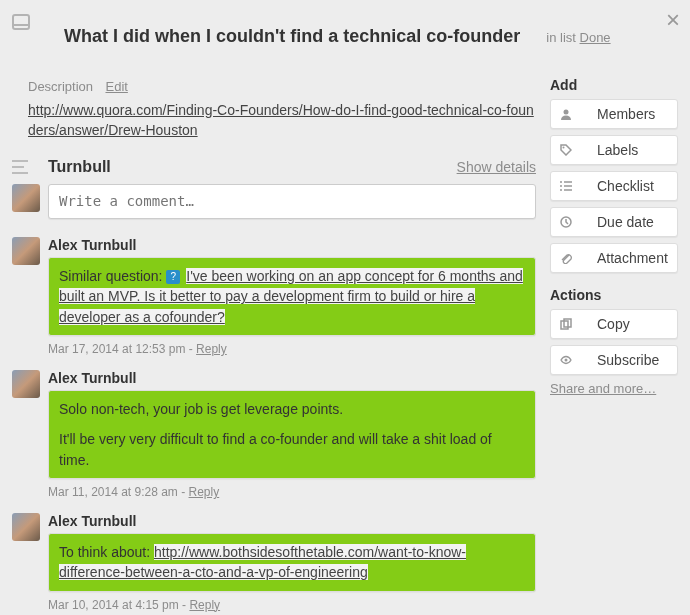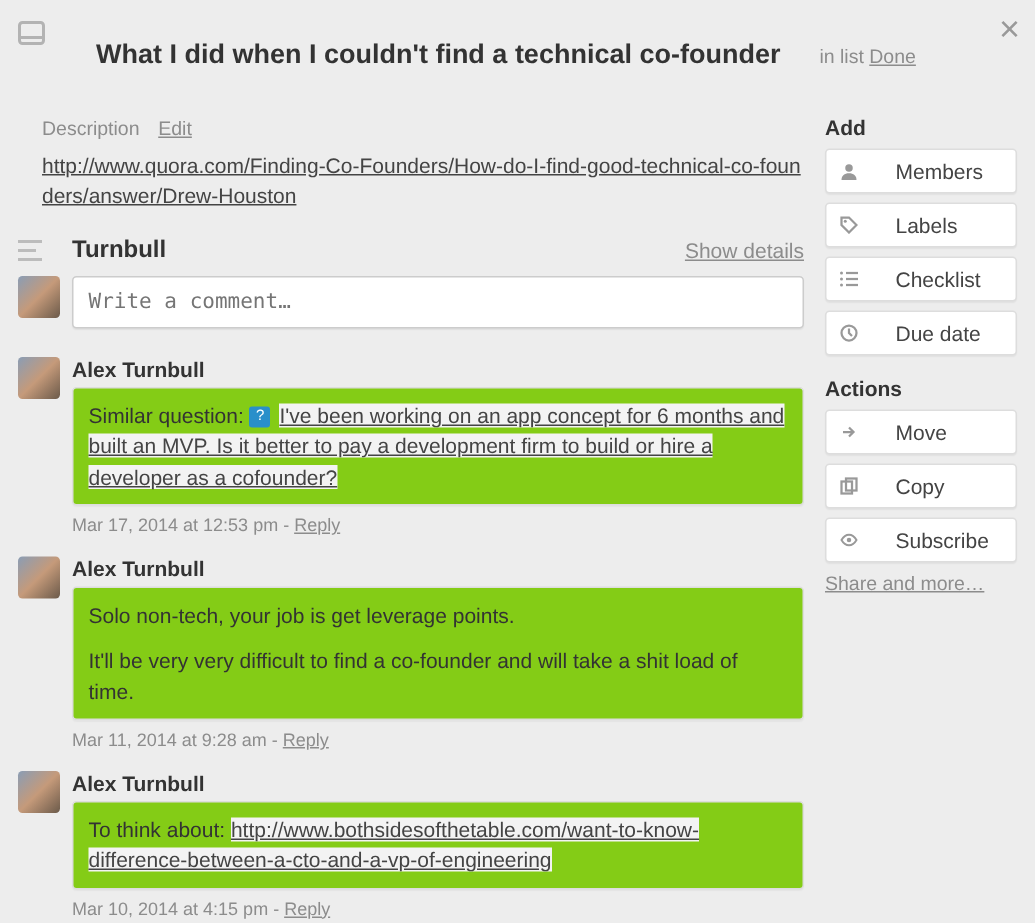--- a/index.html
+++ b/index.html
@@ -156,30 +156,30 @@
         </button>
       <button class="side-btn">
           <span class="ic">
             <svg width="12" height="12" viewBox="0 0 12 12">
               <circle cx="6" cy="6" r="5" fill="none" stroke="#999" stroke-width="1.5"></circle>
               <path d="M6 3v3l2 2" fill="none" stroke="#999" stroke-width="1.5"></path>
             </svg>
           </span>
           <span>Due date</span>
         </button>
+      <button class="side-btn">
+          <span class="ic">
+            <svg width="12" height="12" viewBox="0 0 12 12">
+              <path d="M9 3 4 8a2 2 0 0 0 3 3l4-4a3 3 0 0 0-4-4L2 8" fill="none" stroke="#999" stroke-width="1.3"></path>
+            </svg>
+          </span>
+          <span>Attachment</span>
+        </button>
 
       <h3 style="margin-top:14px">Actions</h3>
-      <button class="side-btn">
-          <span class="ic">
-            <svg width="12" height="12" viewBox="0 0 12 12">
-              <path d="M2 6h7M6 3l3 3-3 3" fill="none" stroke="#999" stroke-width="1.5"></path>
-            </svg>
-          </span>
-          <span>Move</span>
-        </button>
       <button class="side-btn">
           <span class="ic">
             <svg width="12" height="12" viewBox="0 0 12 12">
               <rect x="1" y="3" width="7" height="8" fill="none" stroke="#999" stroke-width="1.5"></rect>
               <rect x="4" y="1" width="7" height="8" fill="none" stroke="#999" stroke-width="1.5"></rect>
             </svg>
           </span>
           <span>Copy</span>
         </button>
       <button class="side-btn">

